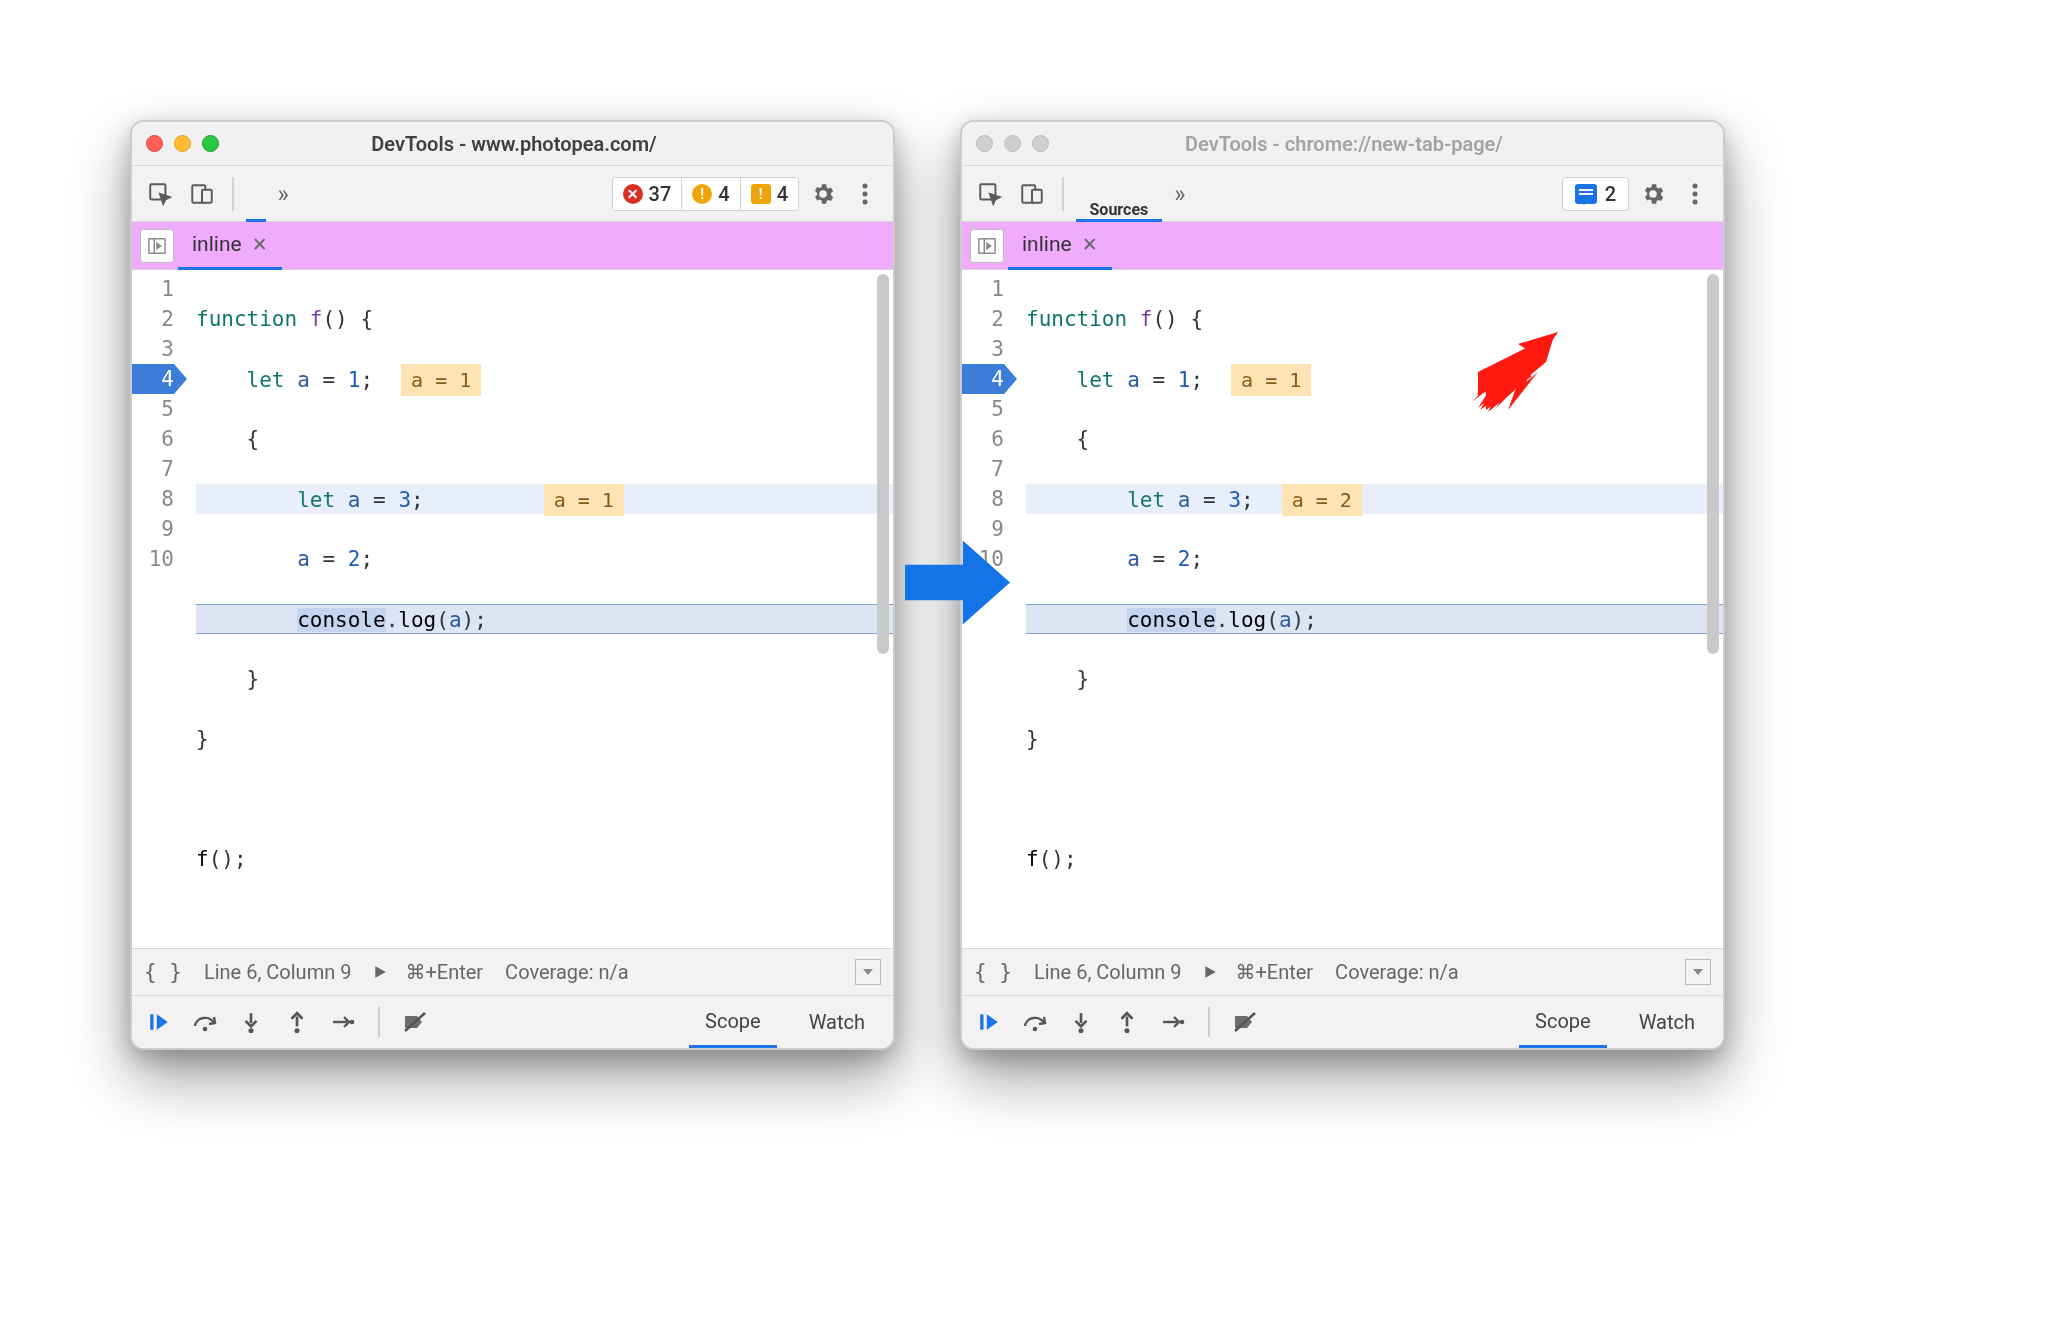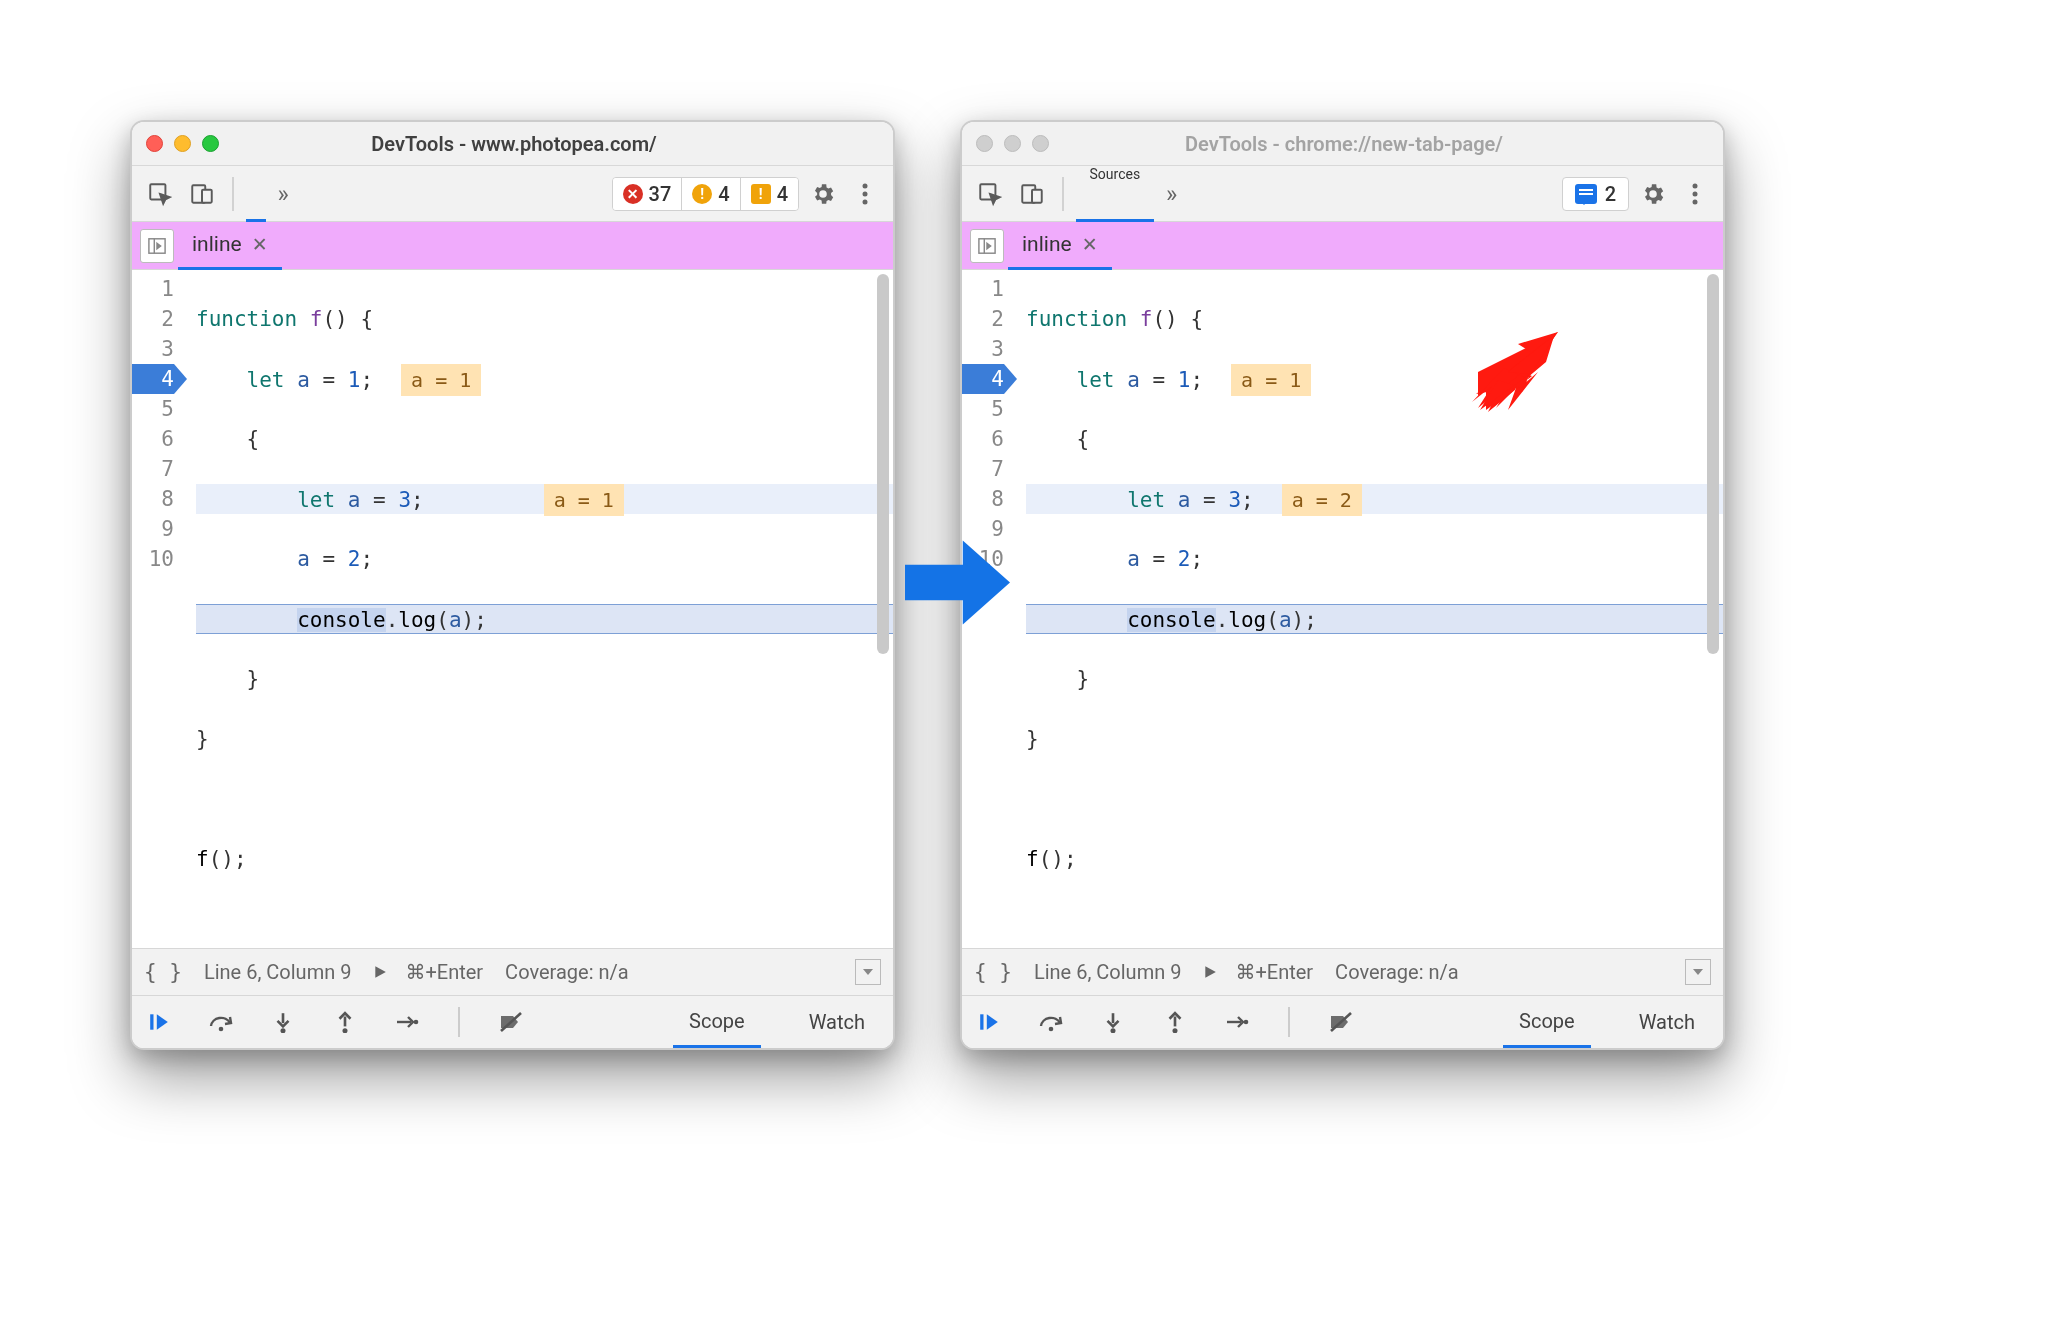--- a/index.html
+++ b/index.html
@@ -43,22 +43,22 @@
 
   
   .toolbar {
     height: 56px; background:#f2f2f2; border-bottom:1.5px solid #d7d7d7;
     display:flex; align-items:center; padding: 0 10px; gap: 6px;
   }
   .tb-icon { width: 36px; height: 36px; display:flex; align-items:center; justify-content:center; color:#5a5a5a;}
   .tb-sep { width:1.5px; height:34px; background:#d2d2d2; margin: 0 6px;}
   .tb-chev { font-size:24px; color:#666; padding:0 6px; }
   .tab-sources {
-    font-size:14px; color:#333; padding: 0 14px; height:56px; display:flex; align-items:flex-start;
-    border-bottom: 3px solid #1a73e8; font-weight:400;
+    font-size:16px; color:#333; padding: 0 14px; height:56px; display:flex; align-items:flex-end;
+    border-bottom: 3px solid #1a73e8; font-weight:700;
   }
   .tab-hidden-active {
     width:20px; height:56px; border-bottom: 3px solid #1a73e8;
   }
   .tb-flex { flex:1; }
   .badge-group { display:flex; gap:0; border:1.5px solid #d0d0d0; border-radius:4px; overflow:hidden;}
   .badge {
     display:flex; align-items:center; gap:6px; padding: 4px 10px; font-size:20px;
     background:#fff; color:#333; font-weight:500;
   }
@@ -109,21 +109,21 @@
     height:48px;background:#f2f2f2;border-top:1.5px solid #d7d7d7;border-bottom:1.5px solid #d7d7d7;
     display:flex;align-items:center;padding:0 12px;gap:22px;font-size:20px;color:#666;
   }
   .status .braces{font-family:Menlo,monospace;font-size:21px;}
   .status .run{display:flex;align-items:center;gap:18px;}
   .status .sflex{flex:1;}
   .status .dd{width:26px;height:26px;border:1.5px solid #bbb;display:flex;align-items:center;justify-content:center;}
 
   
   .debugbar{
-    height:52px;background:#f2f2f2;display:flex;align-items:center;padding:0 12px;gap:32px;
+    height:52px;background:#f2f2f2;display:flex;align-items:center;padding:0 12px;gap:16px;
     color:#555;
   }
   .dbg-icon{width:30px;height:30px;display:flex;align-items:center;justify-content:center;}
   .resume{color:#1a73e8;}
   .dbg-sep{width:1.5px;height:30px;background:#ccc;margin:0 4px;}
   .dbg-flex{flex:1;}
   .bottom-tab{font-size:20px;color:#444;padding:0 16px;height:52px;display:flex;align-items:center;}
   .bottom-tab.active{border-bottom:3px solid #1a73e8;}
 
   

